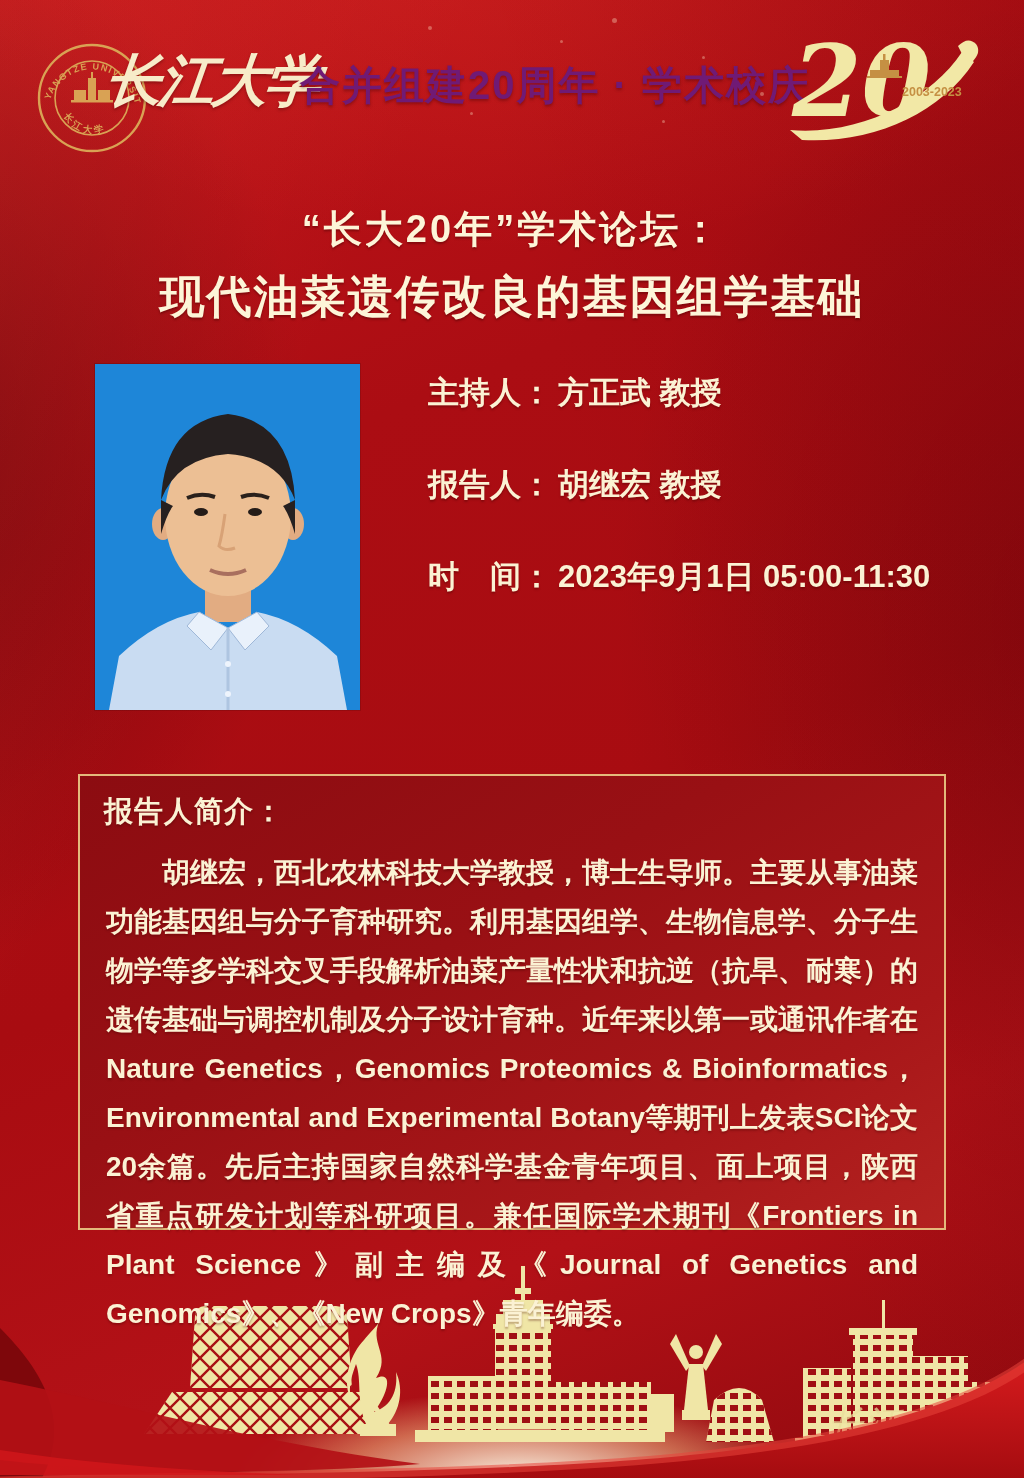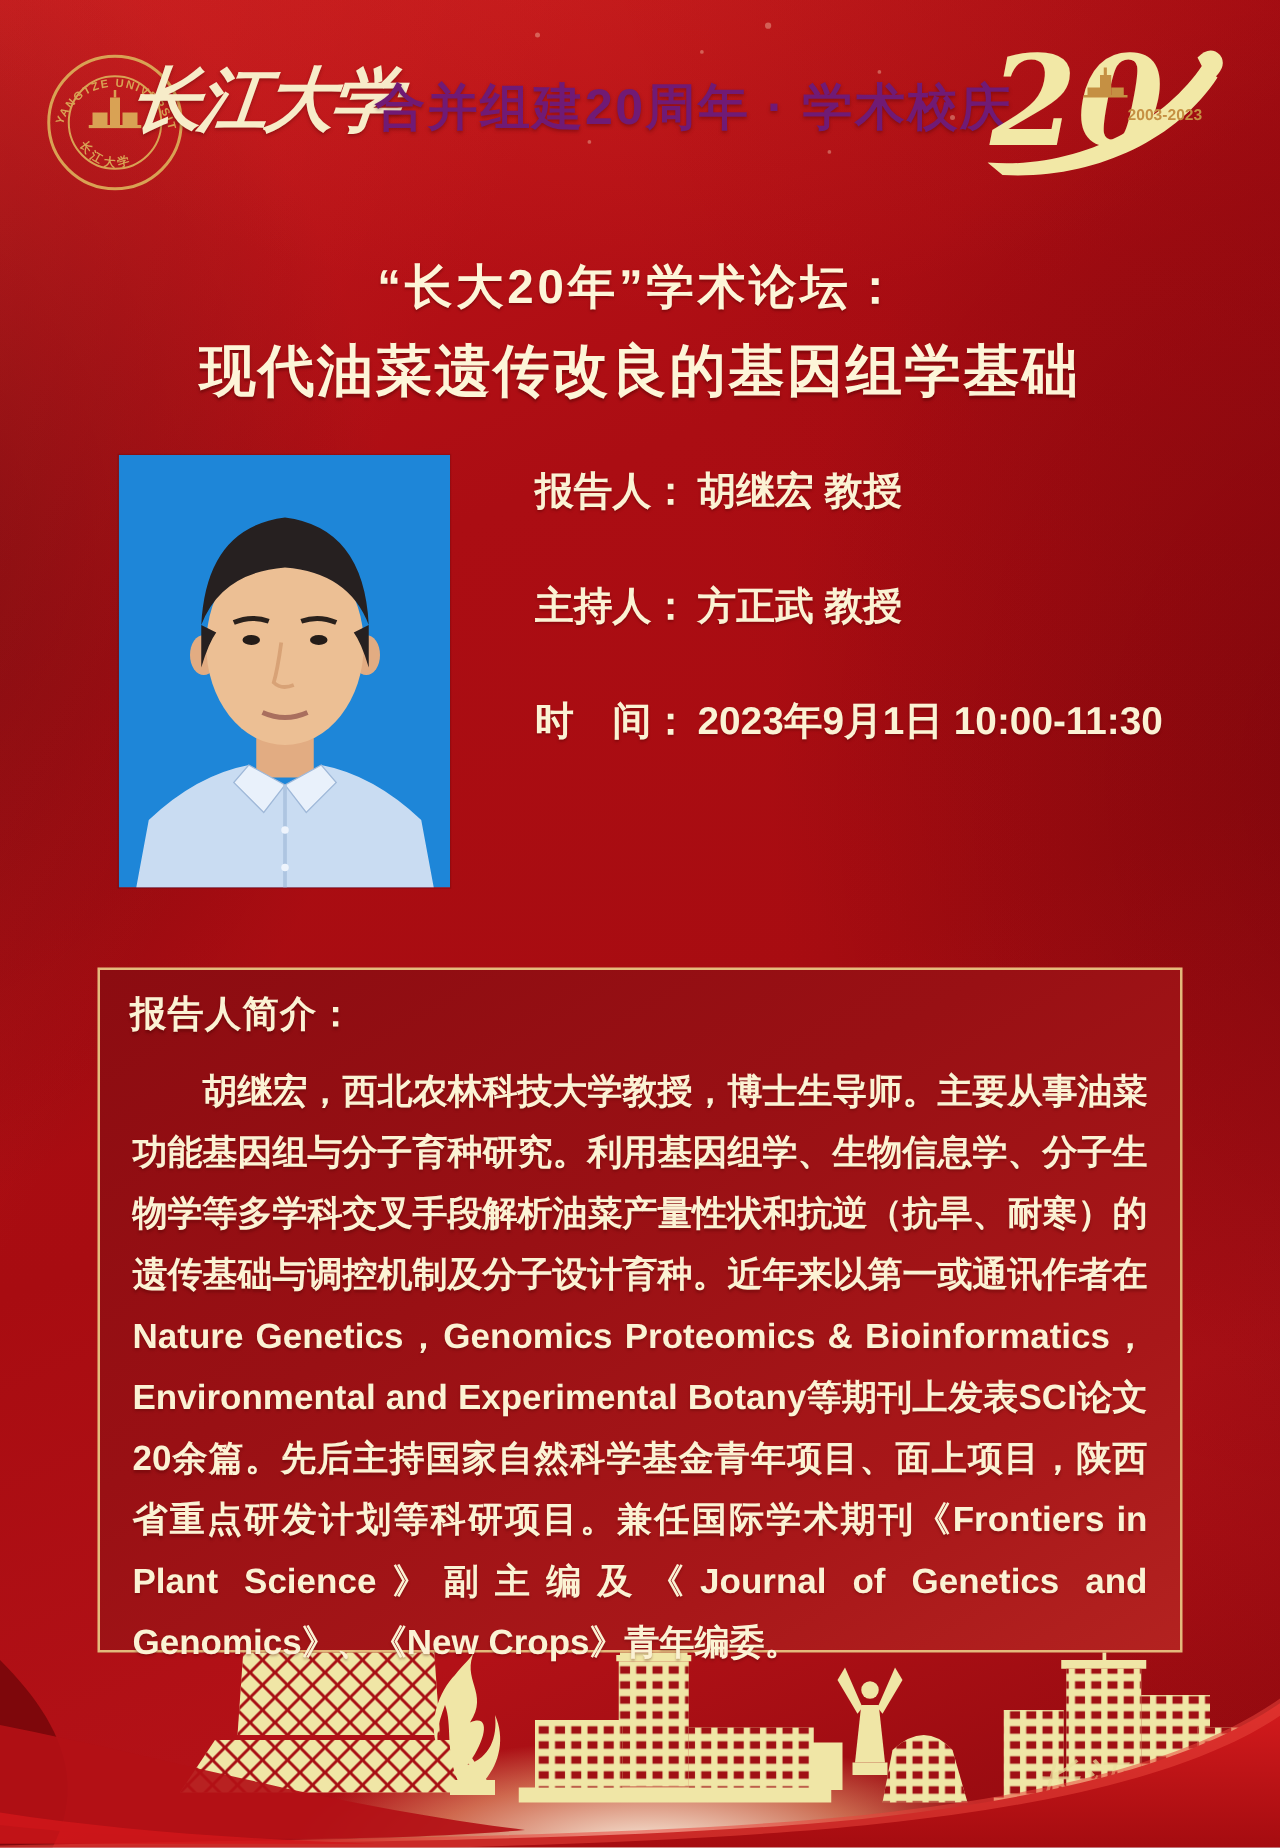--- a/index.html
+++ b/index.html
@@ -44,21 +44,21 @@
   
   .photo{position:absolute;left:95px;top:364px;width:265px;height:346px;box-shadow:0 0 0 1px rgba(0,0,0,.12);}
 
   
   .info{position:absolute;left:428px;top:372px;width:580px;color:#fbf2d4;}
   .info .row{font-size:31px;font-weight:bold;margin-bottom:50px;white-space:nowrap;text-shadow:0 2px 2px rgba(70,0,0,.35);}
   .info .row .val{margin-left:6px;}
 
   
   .bio{
-    position:absolute;left:78px;top:774px;width:868px;height:548px;box-sizing:border-box;
+    position:absolute;left:78px;top:774px;width:868px;height:456px;box-sizing:border-box;
     border:2px solid rgba(232,195,130,.95);
     background:linear-gradient(150deg,#8c0c11 0%,#991014 40%,#a81719 75%,#b32220 100%);
     padding:16px 24px 0 24px;color:#fbf2d4;
   }
   .bio h2{margin:0;font-size:29px;font-weight:bold;letter-spacing:1px;text-shadow:0 2px 2px rgba(70,0,0,.35);}
   .bio p{
     margin:16px 2px 0 2px;font-size:28px;font-weight:bold;line-height:49px;
     text-align:justify;text-indent:2em;text-shadow:0 2px 2px rgba(70,0,0,.3);
   }
 
@@ -229,26 +229,26 @@
   <path d="M14,346 L24,292 Q62,256 104,248 L133,264 L162,248 Q204,256 242,292 L252,346 Z" fill="#c9dcf2"></path>
   <path d="M104,248 L133,264 L116,286 L92,262 Z" fill="#e9f1fb" stroke="#9fb8d8" stroke-width="1"></path>
   <path d="M162,248 L133,264 L150,286 L174,262 Z" fill="#e9f1fb" stroke="#9fb8d8" stroke-width="1"></path>
   <line x1="133" y1="264" x2="133" y2="346" stroke="#aec5e1" stroke-width="3"></line>
   <circle cx="133" cy="300" r="3" fill="#eef4fc"></circle>
   <circle cx="133" cy="330" r="3" fill="#eef4fc"></circle>
 </svg>
 
 <div class="info z2">
   <div class="row">
+    <span>主持人：</span><span class="val">方正武 教授</span>
+  </div>
+  <div class="row">
     <span>报告人：</span><span class="val">胡继宏 教授</span>
   </div>
   <div class="row">
-    <span>主持人：</span><span class="val">方正武 教授</span>
-  </div>
-  <div class="row">
-    <span>时　间：</span><span class="val">2023年9月1日 10:00-11:30</span>
+    <span>时　间：</span><span class="val">2023年9月1日 05:00-11:30</span>
   </div>
 </div>
 
 <section class="bio z2">
   <h2>报告人简介：</h2>
   <p>胡继宏，西北农林科技大学教授，博士生导师。主要从事油菜功能基因组与分子育种研究。利用基因组学、生物信息学、分子生物学等多学科交叉手段解析油菜产量性状和抗逆（抗旱、耐寒）的遗传基础与调控机制及分子设计育种。近年来以第一或通讯作者在Nature Genetics，Genomics Proteomics &amp; Bioinformatics，Environmental and Experimental Botany等期刊上发表SCI论文20余篇。先后主持国家自然科学基金青年项目、面上项目，陕西省重点研发计划等科研项目。兼任国际学术期刊《Frontiers in Plant Science》副主编及《Journal of Genetics and Genomics》、《New Crops》青年编委。</p>
 </section>
 
 </body></html>

